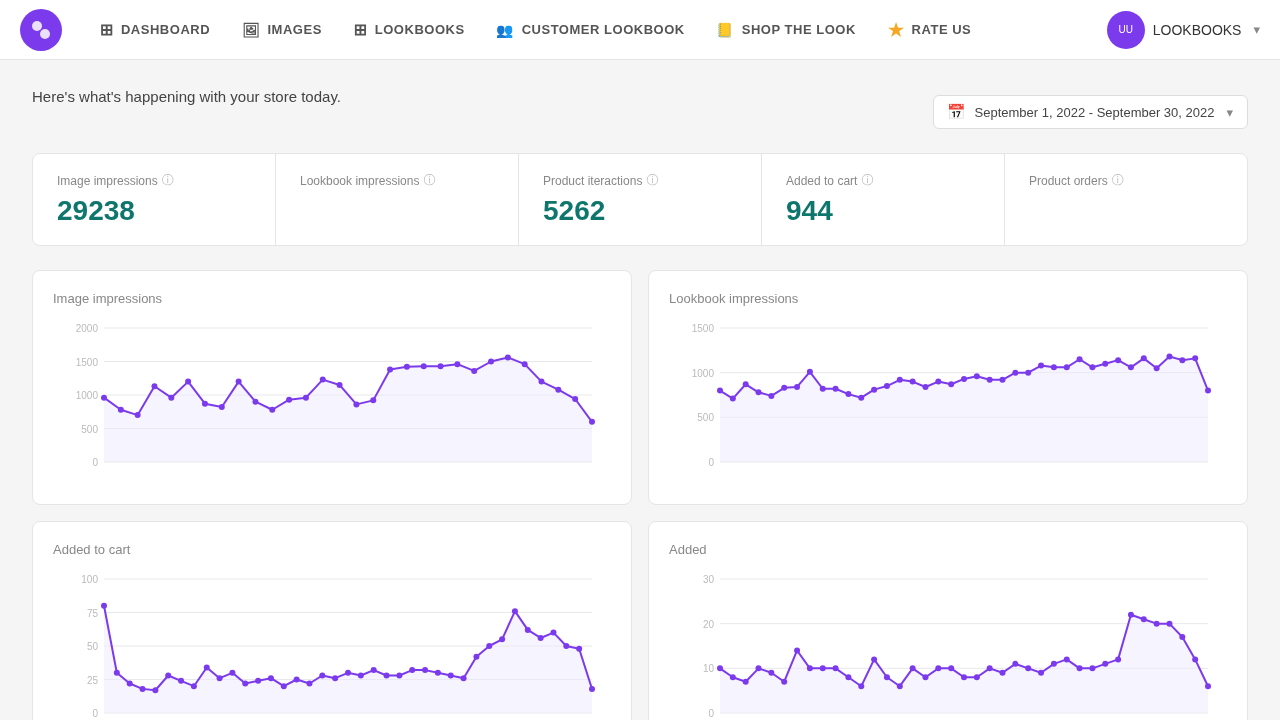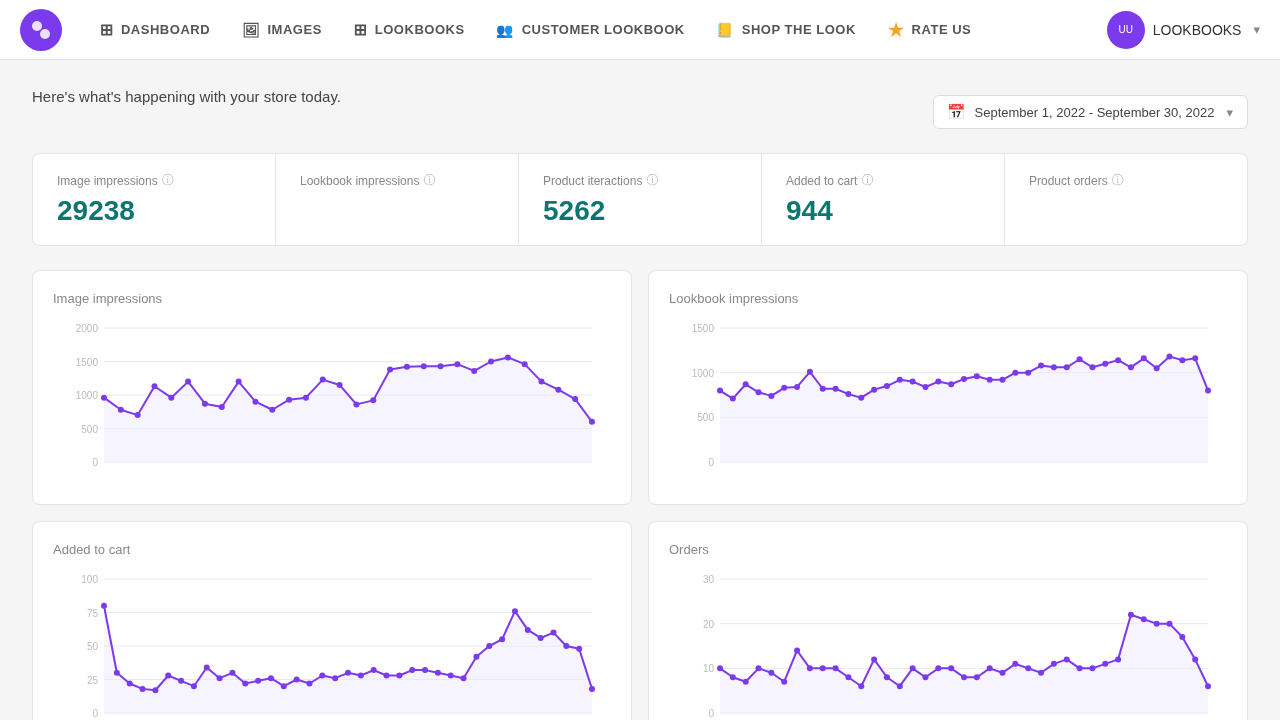--- a/index.html
+++ b/index.html
@@ -300,21 +300,21 @@
           <circle cx="427.2631578947368" cy="75" r="3" fill="#7c3aed"></circle>
           <circle cx="440.10526315789474" cy="68.3" r="3" fill="#7c3aed"></circle>
           <circle cx="452.9473684210526" cy="40.16" r="3" fill="#7c3aed"></circle>
           <circle cx="465.7894736842105" cy="58.92" r="3" fill="#7c3aed"></circle>
           <circle cx="478.63157894736844" cy="66.96" r="3" fill="#7c3aed"></circle>
           <circle cx="491.4736842105263" cy="61.60000000000001" r="3" fill="#7c3aed"></circle>
           <circle cx="504.31578947368416" cy="75" r="3" fill="#7c3aed"></circle>
           <circle cx="517.1578947368421" cy="77.68" r="3" fill="#7c3aed"></circle>
           <circle cx="530" cy="117.88" r="3" fill="#7c3aed"></circle>
   </svg></div>
-      <div class="chart-card"><div class="chart-title">Orders</div><svg viewBox="0 0 540 160" width="100%" height="160">
+      <div class="chart-card"><div class="chart-title">Added</div><svg viewBox="0 0 540 160" width="100%" height="160">
     <line x1="42" y1="8" x2="530" y2="8" stroke="#e8e8e8" stroke-width="1"></line>
           <line x1="42" y1="52.66666666666667" x2="530" y2="52.66666666666667" stroke="#e8e8e8" stroke-width="1"></line>
           <line x1="42" y1="97.33333333333334" x2="530" y2="97.33333333333334" stroke="#e8e8e8" stroke-width="1"></line>
           <line x1="42" y1="142" x2="530" y2="142" stroke="#e8e8e8" stroke-width="1"></line>
     <text x="36" y="12" text-anchor="end" font-size="10" fill="#bbb">30</text>
           <text x="36" y="56.66666666666667" text-anchor="end" font-size="10" fill="#bbb">20</text>
           <text x="36" y="101.33333333333334" text-anchor="end" font-size="10" fill="#bbb">10</text>
           <text x="36" y="146" text-anchor="end" font-size="10" fill="#bbb">0</text>
     <path d="M42,97.33333333333334 L54.84210526315789,106.26666666666667 L67.68421052631578,110.73333333333333 L80.52631578947368,97.33333333333334 L93.36842105263158,101.80000000000001 L106.21052631578947,110.73333333333333 L119.05263157894737,79.46666666666667 L131.89473684210526,97.33333333333334 L144.73684210526315,97.33333333333334 L157.57894736842104,97.33333333333334 L170.42105263157893,106.26666666666667 L183.26315789473685,115.2 L196.10526315789474,88.4 L208.94736842105263,106.26666666666667 L221.78947368421052,115.2 L234.6315789473684,97.33333333333334 L247.4736842105263,106.26666666666667 L260.3157894736842,97.33333333333334 L273.1578947368421,97.33333333333334 L286,106.26666666666667 L298.84210526315786,106.26666666666667 L311.68421052631584,97.33333333333334 L324.5263157894737,101.80000000000001 L337.36842105263156,92.86666666666667 L350.2105263157895,97.33333333333334 L363.0526315789474,101.80000000000001 L375.89473684210526,92.86666666666667 L388.7368421052632,88.4 L401.57894736842104,97.33333333333334 L414.42105263157896,97.33333333333334 L427.2631578947368,92.86666666666667 L440.10526315789474,88.4 L452.9473684210526,43.733333333333334 L465.7894736842105,48.2 L478.63157894736844,52.66666666666667 L491.4736842105263,52.66666666666667 L504.31578947368416,66.06666666666666 L517.1578947368421,88.4 L530,115.2 L530,142 L42,142 Z" fill="#ede9fe" opacity="0.5"></path>
     <polyline points="42,97.33333333333334 54.84210526315789,106.26666666666667 67.68421052631578,110.73333333333333 80.52631578947368,97.33333333333334 93.36842105263158,101.80000000000001 106.21052631578947,110.73333333333333 119.05263157894737,79.46666666666667 131.89473684210526,97.33333333333334 144.73684210526315,97.33333333333334 157.57894736842104,97.33333333333334 170.42105263157893,106.26666666666667 183.26315789473685,115.2 196.10526315789474,88.4 208.94736842105263,106.26666666666667 221.78947368421052,115.2 234.6315789473684,97.33333333333334 247.4736842105263,106.26666666666667 260.3157894736842,97.33333333333334 273.1578947368421,97.33333333333334 286,106.26666666666667 298.84210526315786,106.26666666666667 311.68421052631584,97.33333333333334 324.5263157894737,101.80000000000001 337.36842105263156,92.86666666666667 350.2105263157895,97.33333333333334 363.0526315789474,101.80000000000001 375.89473684210526,92.86666666666667 388.7368421052632,88.4 401.57894736842104,97.33333333333334 414.42105263157896,97.33333333333334 427.2631578947368,92.86666666666667 440.10526315789474,88.4 452.9473684210526,43.733333333333334 465.7894736842105,48.2 478.63157894736844,52.66666666666667 491.4736842105263,52.66666666666667 504.31578947368416,66.06666666666666 517.1578947368421,88.4 530,115.2" fill="none" stroke="#7c3aed" stroke-width="2" stroke-linejoin="round" stroke-linecap="round"></polyline>

